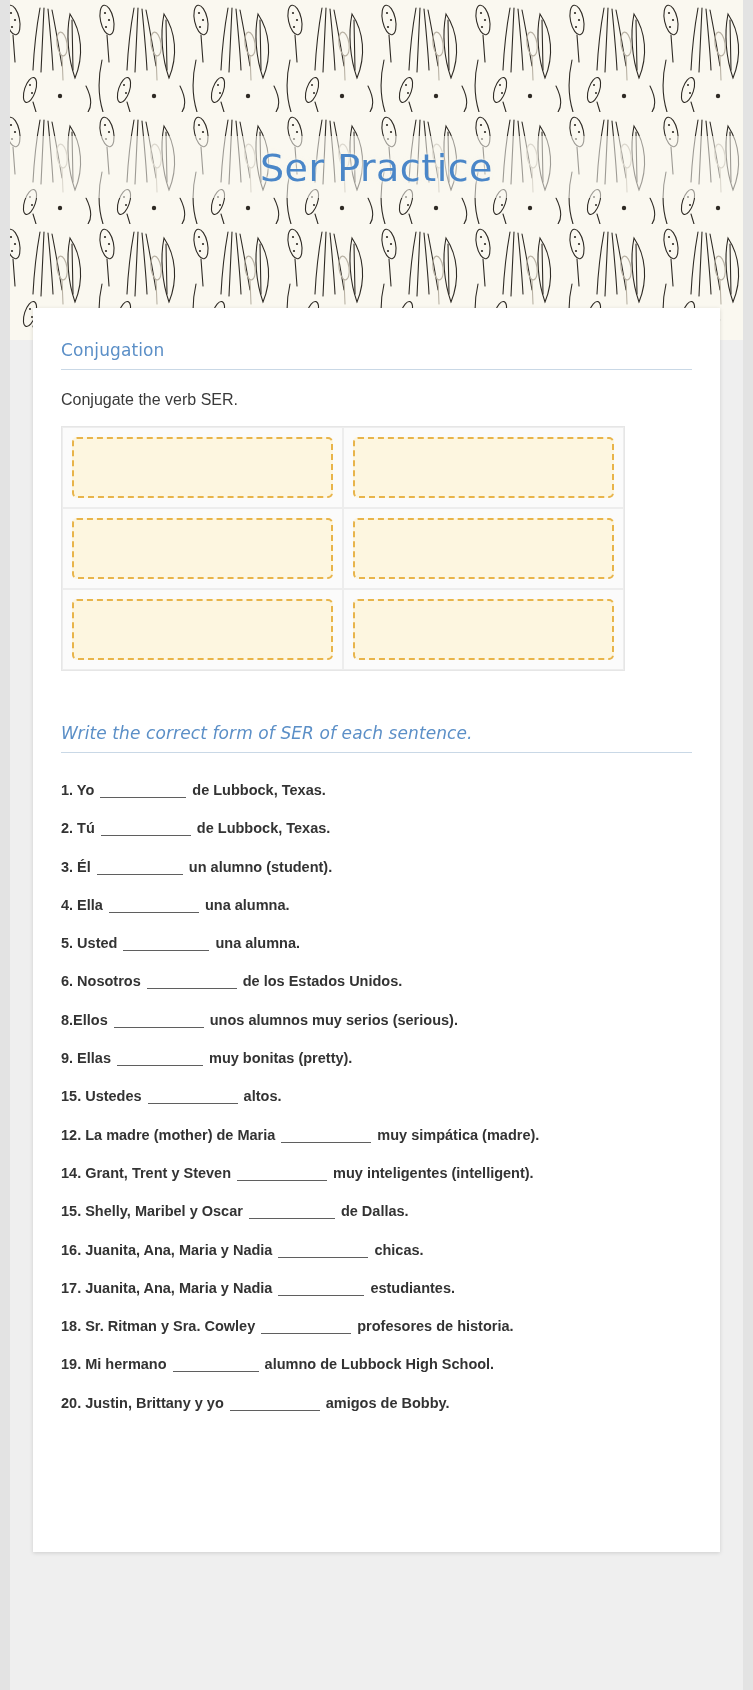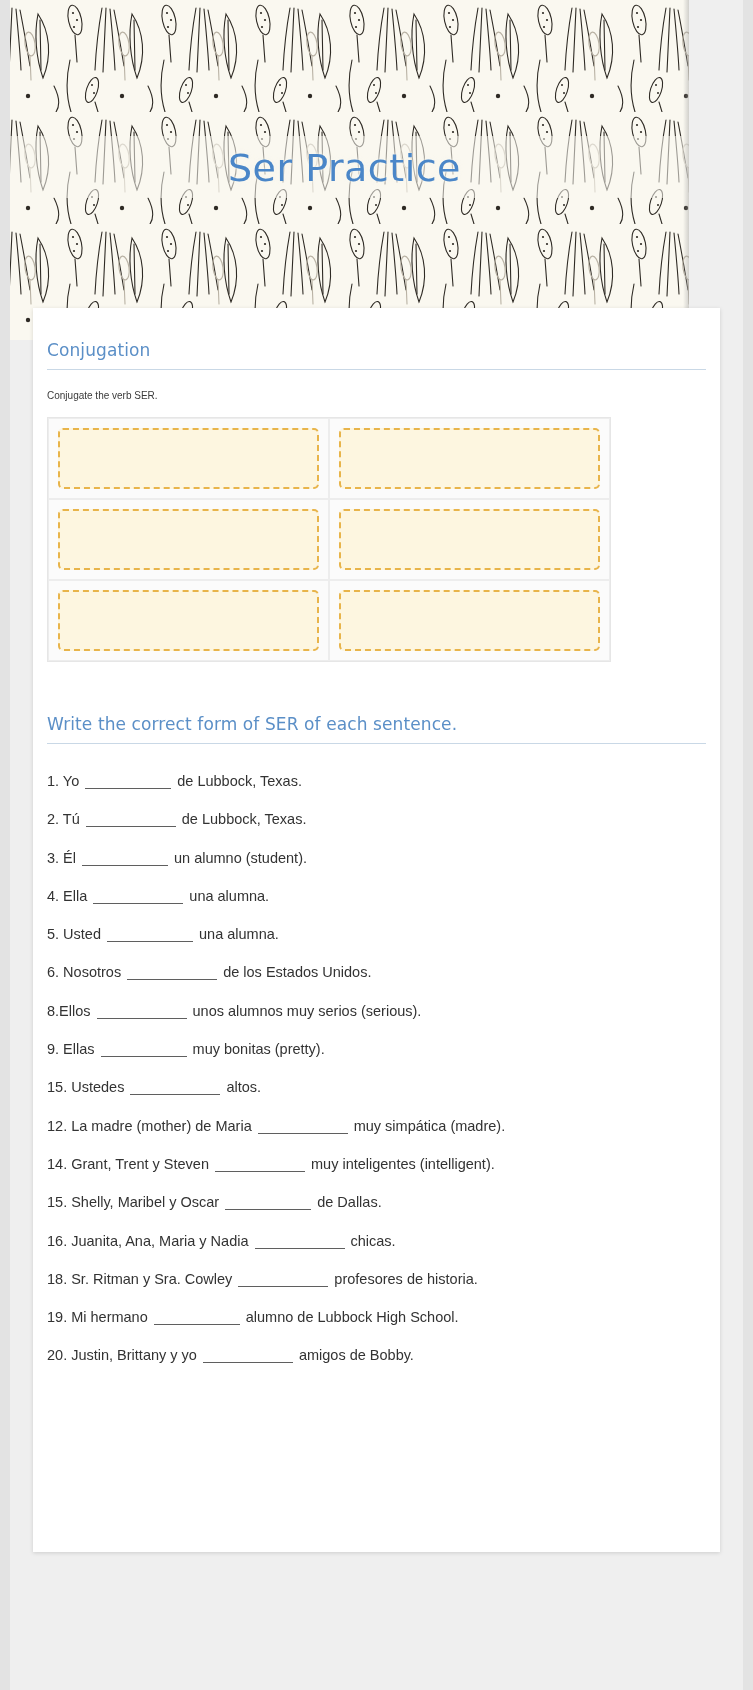--- a/index.html
+++ b/index.html
@@ -22,21 +22,21 @@
     position: absolute;
     inset: 0;
     background: #efefef;
   }
 
   
   .hero {
     position: absolute;
     left: 0;
     top: 0;
-    width: 689px;
+    width: 753px;
     height: 340px;
     background: #0f172a;
     overflow: hidden;
   }
   .hero-pattern {
     position: absolute;
     inset: 0;
     width: 100%;
     height: 100%;
     display: block;
@@ -83,40 +83,40 @@
     left: 33px;
     top: 308px;
     width: 687px;
     min-height: 1244px;
     background: #ffffff;
     box-shadow: 0 1px 4px rgba(0,0,0,0.14);
     padding: 0 0 60px 0;
     box-sizing: border-box;
   }
 
-  .section { padding: 0 14px; }
+  .section { padding: 0 28px; }
 
   .section-title {
     font-family: "DejaVu Sans", sans-serif;
     font-size: 17px;
     font-weight: 400;
     color: #5b8fc7;
     padding: 32px 0 9px 0;
     margin: 0;
     letter-spacing: 0.1px;
   }
-  .section-title.second { padding-top: 52px; }
+  .section-title.second { padding-top: 52px; font-style: italic; }
   .title-rule {
     height: 1px;
     background: #c9d8e6;
     margin: 0 0 18px 0;
   }
 
   .prompt {
-    font-size: 10px;
+    font-size: 16px;
     color: #3a3a3a;
     margin: 0 0 14px 0;
     line-height: 1.5;
   }
 
   
   .conj-grid {
     display: grid;
     grid-template-columns: 1fr 1fr;
     border: 1px solid #e6e6e6;
@@ -144,20 +144,21 @@
     font-size: 14.5px;
     color: #333333;
     line-height: 1.4;
     padding: 9px 0 9px 0;
     white-space: nowrap;
     display: block;
   }
   .s-before, .s-after {
     display: inline;
     vertical-align: baseline;
+    font-weight: bold;
   }
   .s-blank {
     display: inline-block;
     width: 88px;
     height: 15px;
     border-bottom: 1px solid #5f5f5f;
     margin: 0 6px -3px 6px;
     vertical-align: baseline;
   }
   .blank-w1 { width: 86px; }
@@ -265,20 +266,21 @@
           <div class="sentence-row"><span class="s-before">4. Ella</span><span class="s-blank blank-w2"></span><span class="s-after">una alumna.</span></div>
           <div class="sentence-row"><span class="s-before">5. Usted</span><span class="s-blank blank-w1"></span><span class="s-after">una alumna.</span></div>
           <div class="sentence-row"><span class="s-before">6. Nosotros</span><span class="s-blank blank-w2"></span><span class="s-after">de los Estados Unidos.</span></div>
           <div class="sentence-row"><span class="s-before">8.Ellos</span><span class="s-blank blank-w2"></span><span class="s-after">unos alumnos muy serios (serious).</span></div>
           <div class="sentence-row"><span class="s-before">9. Ellas</span><span class="s-blank blank-w1"></span><span class="s-after">muy bonitas (pretty).</span></div>
           <div class="sentence-row"><span class="s-before">15. Ustedes</span><span class="s-blank blank-w2"></span><span class="s-after">altos.</span></div>
           <div class="sentence-row"><span class="s-before">12. La madre (mother) de Maria</span><span class="s-blank blank-w2"></span><span class="s-after">muy simpática (madre).</span></div>
           <div class="sentence-row"><span class="s-before">14. Grant, Trent y Steven</span><span class="s-blank blank-w2"></span><span class="s-after">muy inteligentes (intelligent).</span></div>
           <div class="sentence-row"><span class="s-before">15. Shelly, Maribel y Oscar</span><span class="s-blank blank-w1"></span><span class="s-after">de Dallas.</span></div>
           <div class="sentence-row"><span class="s-before">16. Juanita, Ana, Maria y Nadia</span><span class="s-blank blank-w2"></span><span class="s-after">chicas.</span></div>
+          <div class="sentence-row"><span class="s-before">17. Juanita, Ana, Maria y Nadia</span><span class="s-blank blank-w1"></span><span class="s-after">estudiantes.</span></div>
           <div class="sentence-row"><span class="s-before">18. Sr. Ritman y Sra. Cowley</span><span class="s-blank blank-w2"></span><span class="s-after">profesores de historia.</span></div>
           <div class="sentence-row"><span class="s-before">19. Mi hermano</span><span class="s-blank blank-w1"></span><span class="s-after">alumno de Lubbock High School.</span></div>
           <div class="sentence-row"><span class="s-before">20. Justin, Brittany y yo</span><span class="s-blank blank-w2"></span><span class="s-after">amigos de Bobby.</span></div>
         </div>
     </div>
 
   </div>
 
   <div class="vp-edge-left"></div>
   <div class="vp-edge-right"></div>

